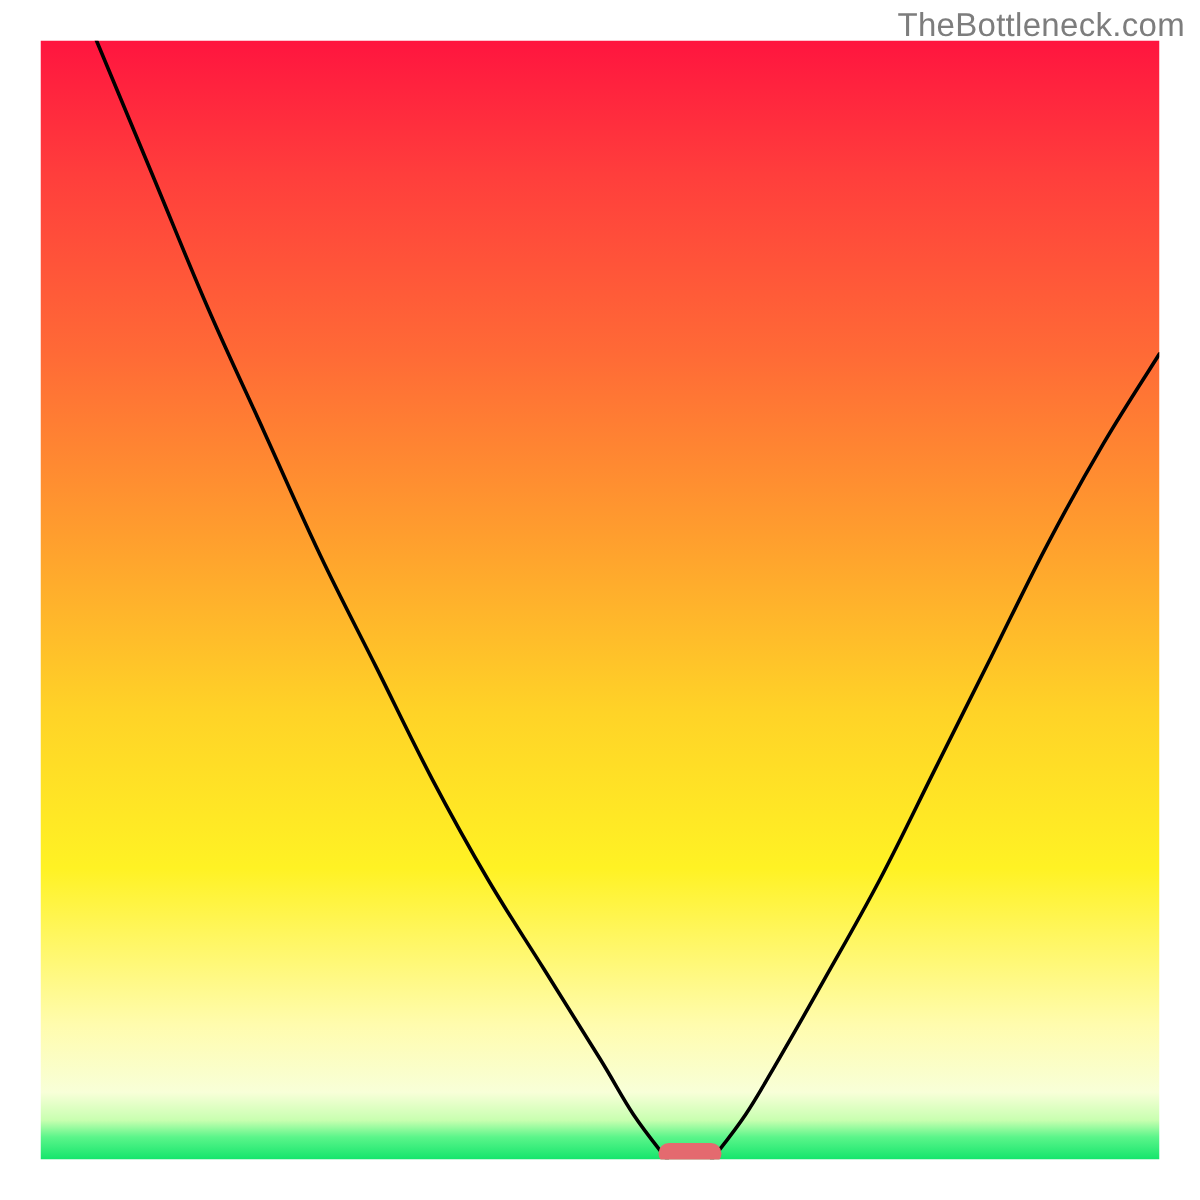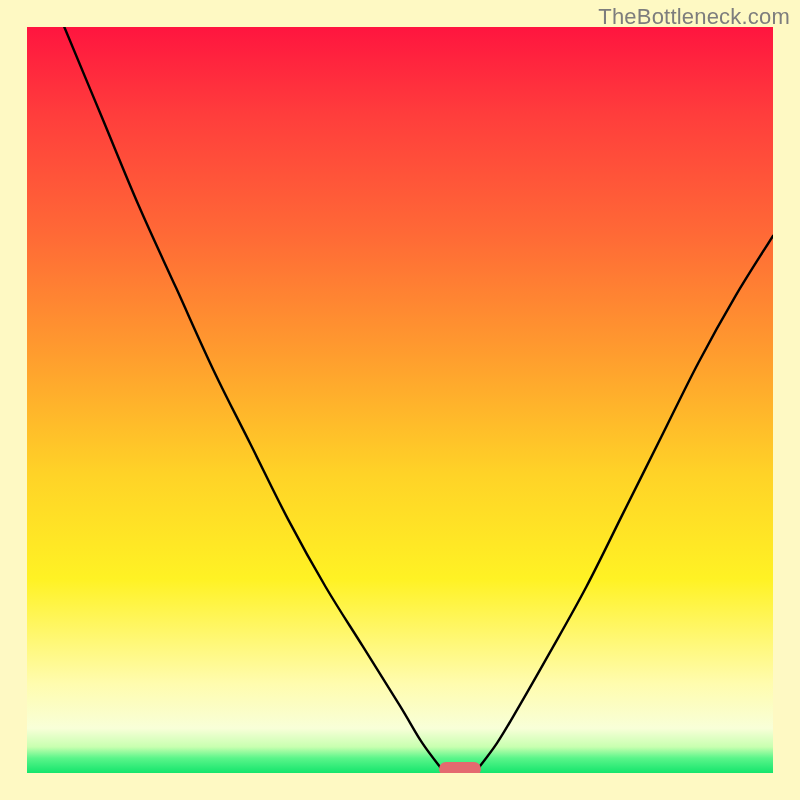--- a/index.html
+++ b/index.html
@@ -8,21 +8,21 @@
     width: 800px;
     height: 800px;
     background: #000;
     overflow: hidden;
     font-family: Arial, Helvetica, sans-serif;
   }
   .frame {
     position: relative;
     width: 800px;
     height: 800px;
-    background: #fef9c3;
+    background: #ffffff;
   }
   .plot-area {
     position: absolute;
     left: 27px;
     top: 27px;
     width: 746px;
     height: 746px;
     overflow: hidden;
   }
   .gradient {

